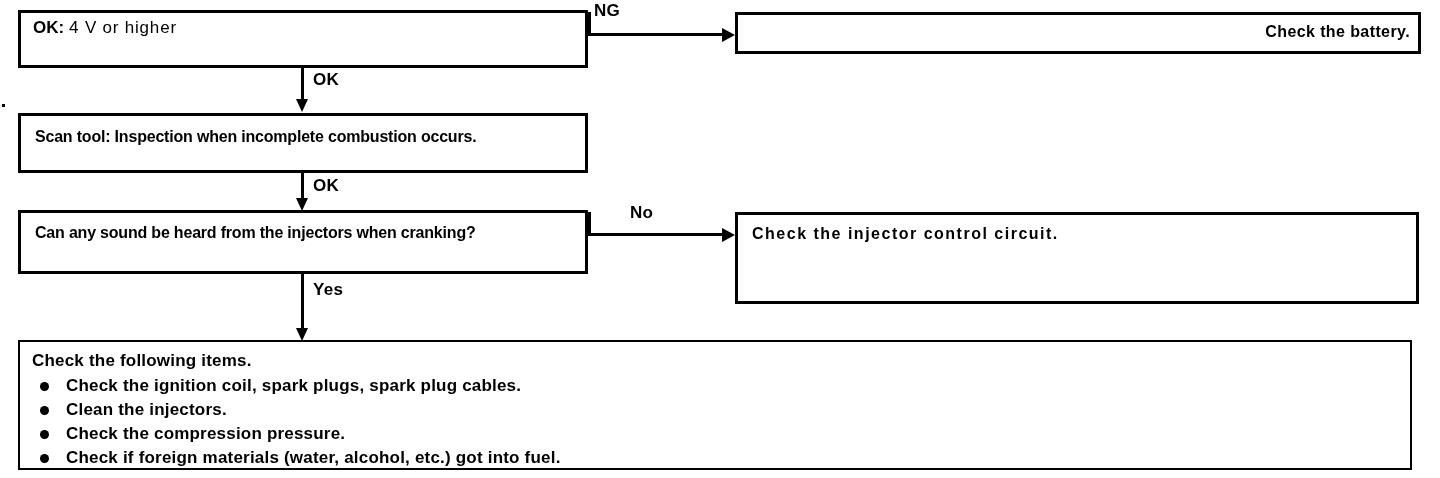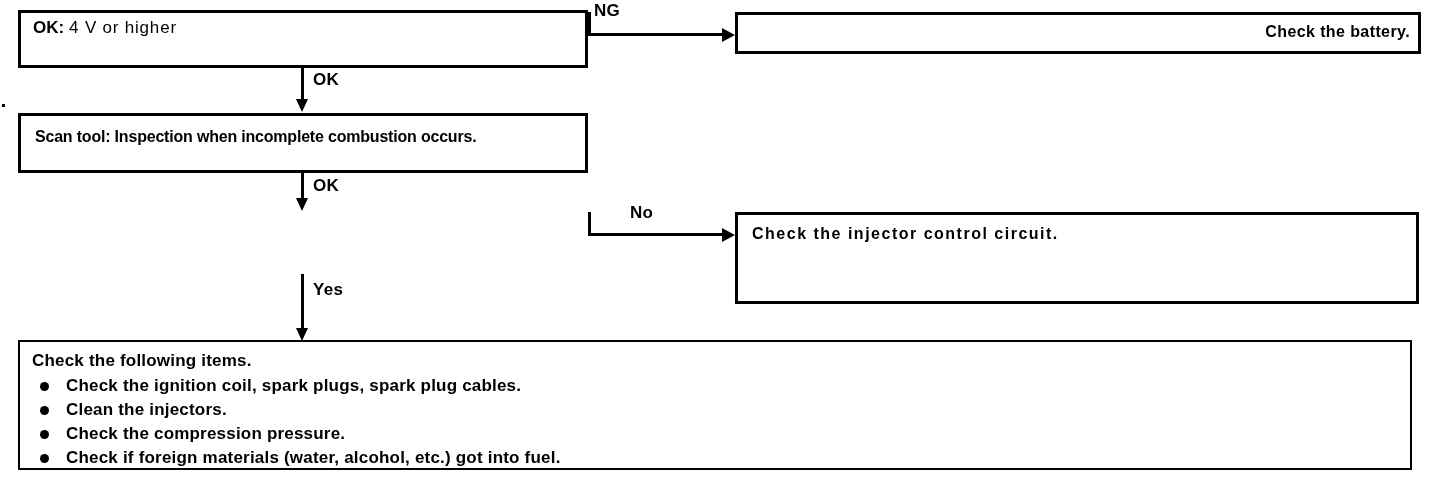--- a/index.html
+++ b/index.html
@@ -187,20 +187,25 @@
   <div class="box" style="left:18px; top:113px; width:570px; height:60px;">
     <div class="box-inner" style="top:10px; left:14px;">
       <div class="txt t-cond">Scan tool: Inspection when incomplete combustion occurs.</div>
     </div>
   </div>
 
   <div class="vline" style="left:301px; top:173px; height:28px;"></div>
   <div class="arrow-down" style="left:296px; top:198px;"></div>
   <div class="edge-label" style="left:313px; top:176px;">OK</div>
 
+  <div class="box" style="left:18px; top:210px; width:570px; height:64px;">
+    <div class="box-inner" style="top:9px; left:14px;">
+      <div class="txt t-cond">Can any sound be heard from the injectors when cranking?</div>
+    </div>
+  </div>
 
   <div class="vline" style="left:588px; top:212px; height:24px;"></div>
   <div class="hline" style="left:588px; top:233px; width:143px;"></div>
   <div class="arrow-right" style="left:722px; top:228px;"></div>
   <div class="edge-label" style="left:594px; top:203px;margin-left:36px;">No</div>
 
   <div class="box" style="left:735px; top:212px; width:684px; height:92px;">
     <div class="box-inner" style="top:9px; left:14px;">
       <div class="txt t-wide">Check the injector control circuit.</div>
     </div>

